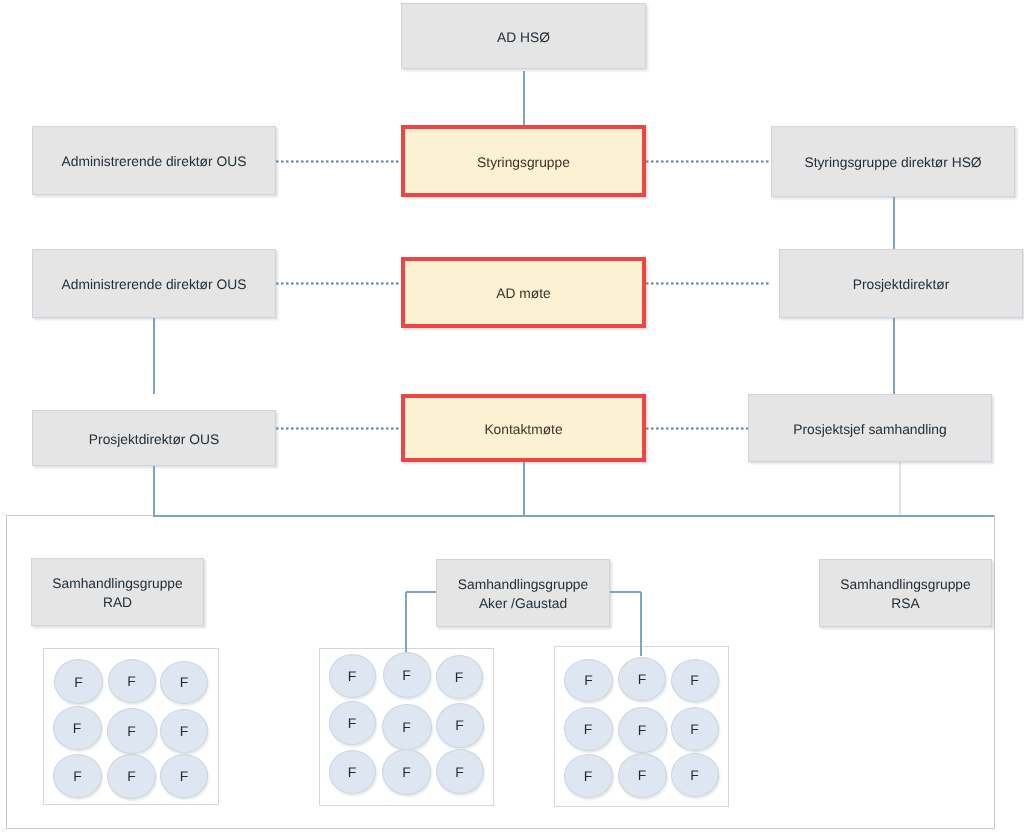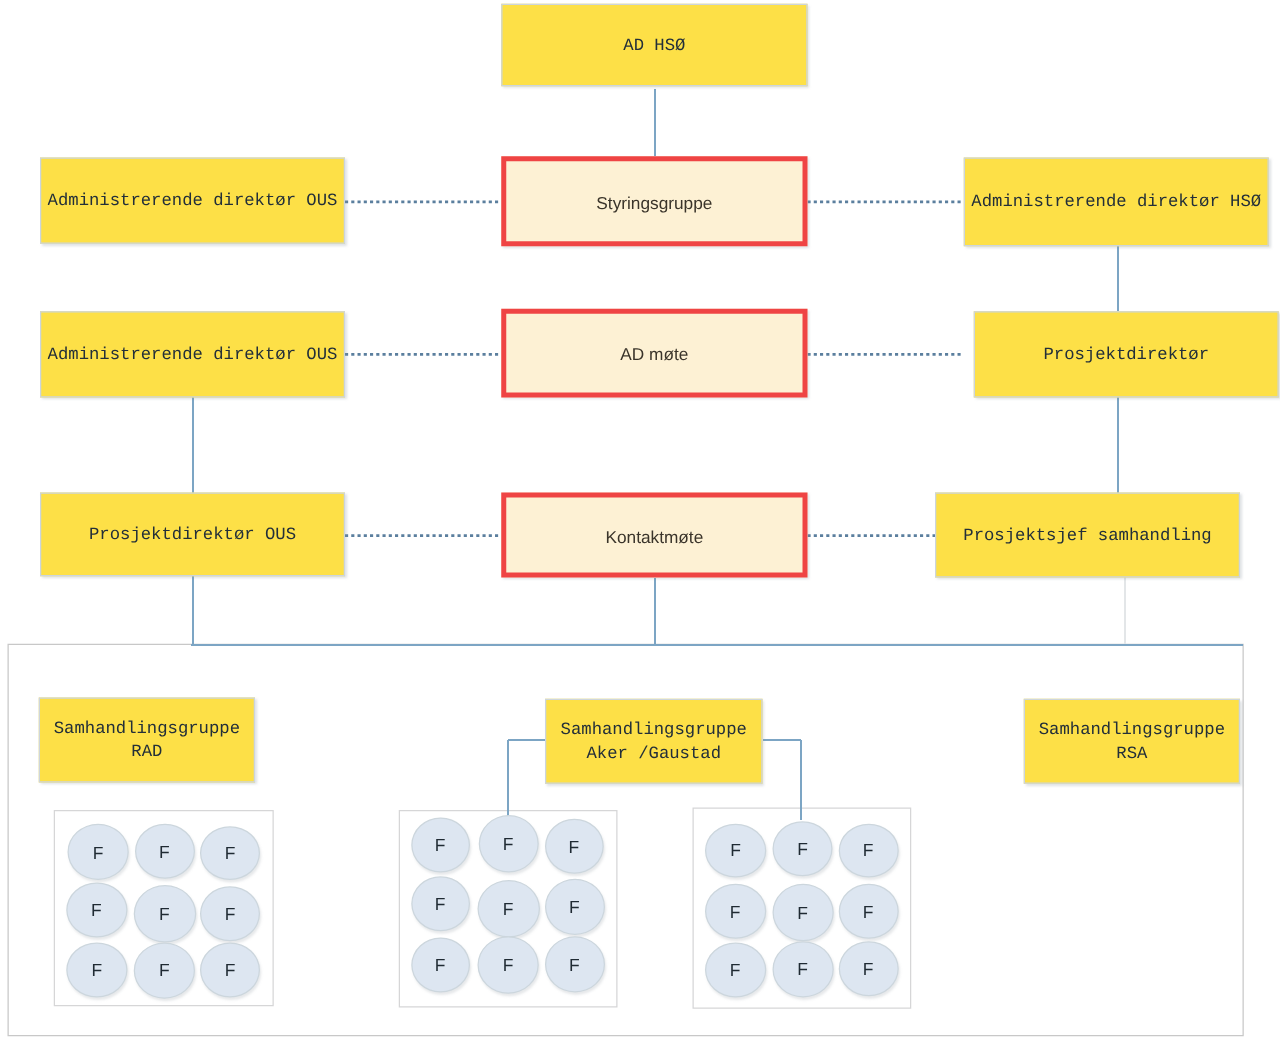--- a/index.html
+++ b/index.html
@@ -9,22 +9,22 @@
        font-family:"Liberation Sans",sans-serif;
        -webkit-font-smoothing:antialiased;text-rendering:geometricPrecision;}
   .node span,.circ span{-webkit-font-smoothing:antialiased;
        transform:translateZ(0);backface-visibility:hidden;}
   #stage{position:relative;width:1024px;height:839px;background:#ffffff;}
 
   .node{position:absolute;box-sizing:border-box;display:flex;align-items:center;
         justify-content:center;text-align:center;font-size:13.8px;color:#232f39;
         line-height:19px;}
   .node span{white-space:pre-line;display:block;padding-top:2px;}
-  .node.blue{background:#fde047;border:1px solid #ccd5dd;
-        box-shadow:1.5px 1.5px 2px rgba(140,150,160,.28);font-family:Liberation Mono, monospace;}
+  .node.blue{background:#e5e5e5;border:1px solid #ccd5dd;
+        box-shadow:1.5px 1.5px 2px rgba(140,150,160,.28);}
   .node.yellow{background:#fdf1d4;border:4px solid #ef4444;color:#3a342a;
         box-shadow:1.5px 1.5px 2px rgba(140,150,160,.28);}
 
   .frame{position:absolute;box-sizing:border-box;border:1px solid #c8c8c8;
         background:transparent;}
   .frame.inner{border-color:#d6d6d7;}
 
   .circ{position:absolute;box-sizing:border-box;border-radius:50%;
         background:#dde6f1;border:1px solid #ccd6dd;display:flex;align-items:center;
         justify-content:center;font-size:14px;color:#1f2a33;
@@ -67,36 +67,36 @@
       </div>
   </div>
   <div>
     <div class="node blue" style="left:32px;top:126px;width:244px;height:69px;">
         <span>Administrerende direktør OUS</span>
       </div>
     <div class="node yellow" style="left:401px;top:125px;width:245px;height:72px;">
         <span>Styringsgruppe</span>
       </div>
     <div class="node blue" style="left:771px;top:126px;width:244px;height:71px;">
-        <span>Administrerende direktør HSØ</span>
+        <span>Styringsgruppe direktør HSØ</span>
       </div>
   </div>
   <div>
     <div class="node blue" style="left:32px;top:249px;width:244px;height:69px;">
         <span>Administrerende direktør OUS</span>
       </div>
-    <div class="node yellow" style="left:401px;top:247px;width:245px;height:71px;">
+    <div class="node yellow" style="left:401px;top:257px;width:245px;height:71px;">
         <span>AD møte</span>
       </div>
     <div class="node blue" style="left:779px;top:249px;width:244px;height:69px;">
         <span>Prosjektdirektør</span>
       </div>
   </div>
   <div>
-    <div class="node blue" style="left:32px;top:394px;width:244px;height:67px;">
+    <div class="node blue" style="left:32px;top:410px;width:244px;height:56px;">
         <span>Prosjektdirektør OUS</span>
       </div>
     <div class="node yellow" style="left:401px;top:394px;width:245px;height:68px;">
         <span>Kontaktmøte</span>
       </div>
     <div class="node blue" style="left:748px;top:394px;width:244px;height:68px;">
         <span>Prosjektsjef samhandling</span>
       </div>
   </div>
   <div>

